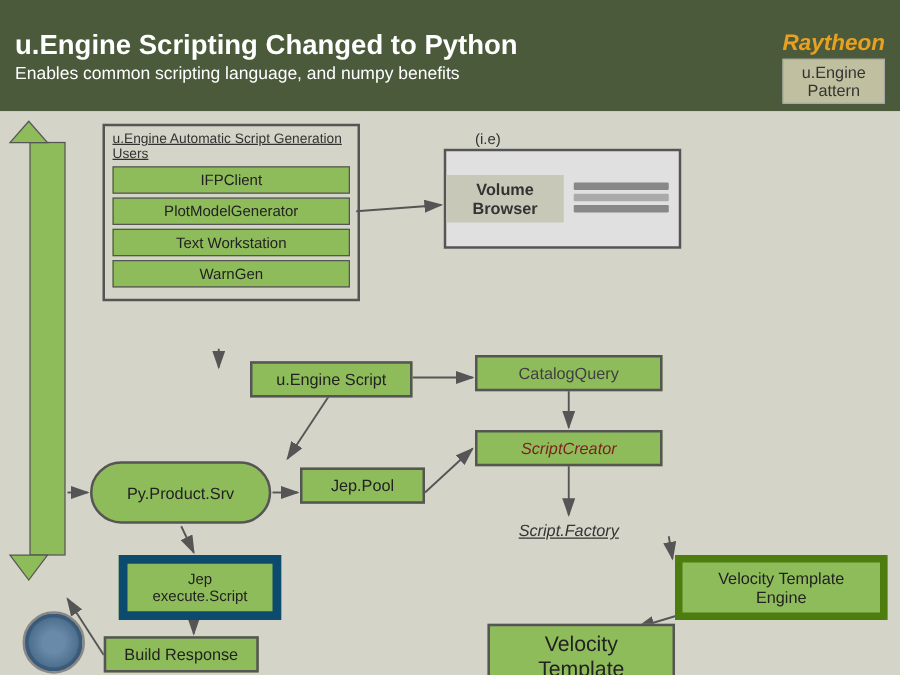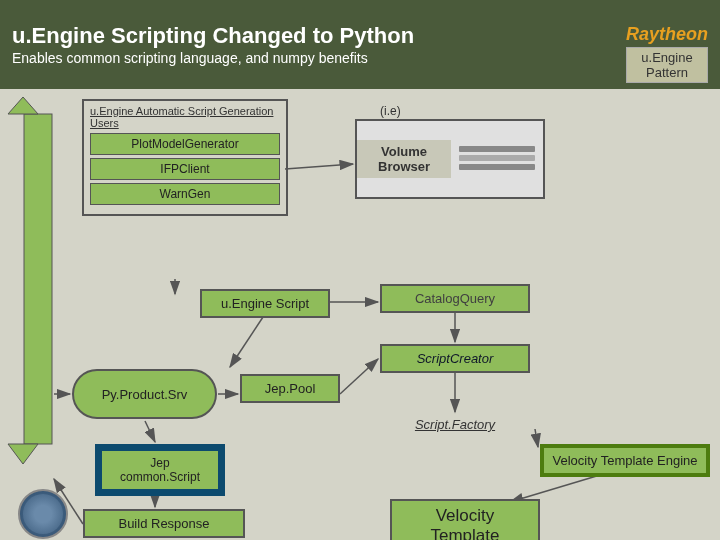--- a/index.html
+++ b/index.html
@@ -165,21 +165,21 @@
     .script-creator-box {
       position: absolute;
       left: 380px;
       top: 255px;
       width: 150px;
       background: #8fbc5a;
       border: 2px solid #555;
       text-align: center;
       padding: 5px 8px;
       font-size: 13px;
-      color: #0f172a;
+      color: #7f1d1d;
       font-style: italic;
     }
 
     
     .pyproduct-oval {
       position: absolute;
       left: 72px;
       top: 280px;
       width: 145px;
       height: 50px;
@@ -223,21 +223,21 @@
       font-style: italic;
     }
 
     
     .velocity-engine-box {
       position: absolute;
       left: 540px;
       top: 355px;
       width: 170px;
       background: #8fbc5a;
-      border: 4px solid #4d7c0f;
+      border: 6px solid #4d7c0f;
       text-align: center;
       padding: 5px 8px;
       font-size: 13px;
       color: #222;
     }
 
     
     .jep-execute-box {
       position: absolute;
       left: 95px;
@@ -263,21 +263,21 @@
       padding: 5px 8px;
       font-size: 17px;
       color: #222;
     }
 
     
     .build-response-box {
       position: absolute;
       left: 83px;
       top: 420px;
-      width: 162px;
+      width: 124px;
       background: #8fbc5a;
       border: 2px solid #555;
       text-align: center;
       padding: 5px 8px;
       font-size: 13px;
       color: #222;
     }
 
     
     .footer {
@@ -401,24 +401,27 @@
     <line x1="155" y1="390" x2="155" y2="418" stroke="#555" stroke-width="1.5" marker-end="url(#arrowhead-gray)"></line>
 
     <line x1="83" y1="435" x2="54" y2="390" stroke="#555" stroke-width="1.5" marker-end="url(#arrowhead-gray)"></line>
 
     <line x1="285" y1="80" x2="353" y2="75" stroke="#555" stroke-width="1.5" marker-end="url(#arrowhead-gray)"></line>
   </svg>
 
   <div class="users-box">
     <div class="users-box-title">u.Engine Automatic Script Generation Users</div>
     <div class="users-box-item">
+      <span>IFPClient</span>
+    </div>
+    <div class="users-box-item">
       <span>PlotModelGenerator</span>
     </div>
     <div class="users-box-item">
-      <span>IFPClient</span>
+      <span>Text Workstation</span>
     </div>
     <div class="users-box-item">
       <span>WarnGen</span>
     </div>
   </div>
 
   <div class="ie-label">(i.e)</div>
 
   <div class="volume-browser">
     <div class="volume-browser-title">Volume Browser</div>
@@ -438,21 +441,21 @@
   <div class="pyproduct-oval">Py.Product.Srv</div>
 
   <div class="jep-pool-box">Jep.Pool</div>
 
   <div class="script-factory-box">Script.Factory</div>
 
   <div class="velocity-engine-box">Velocity Template Engine</div>
 
   <div class="jep-execute-box">
     <div>Jep</div>
-    <div>common.Script</div>
+    <div>execute.Script</div>
   </div>
 
   <div class="velocity-template-box">Velocity Template</div>
 
   <div class="build-response-box">Build Response</div>
 
   <div class="logo-circle">
     <div class="logo-inner"></div>
   </div>
 

